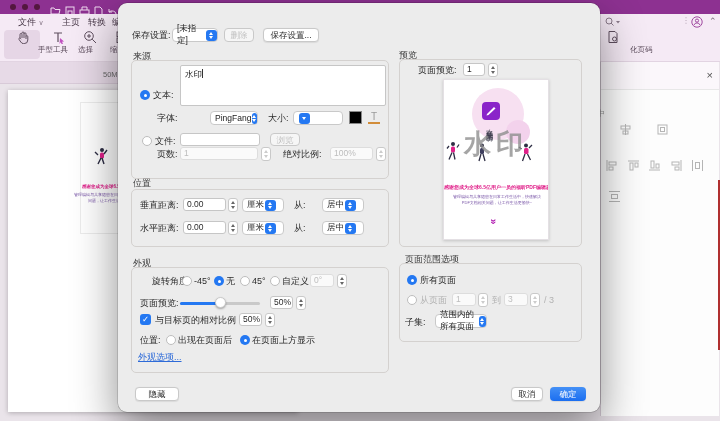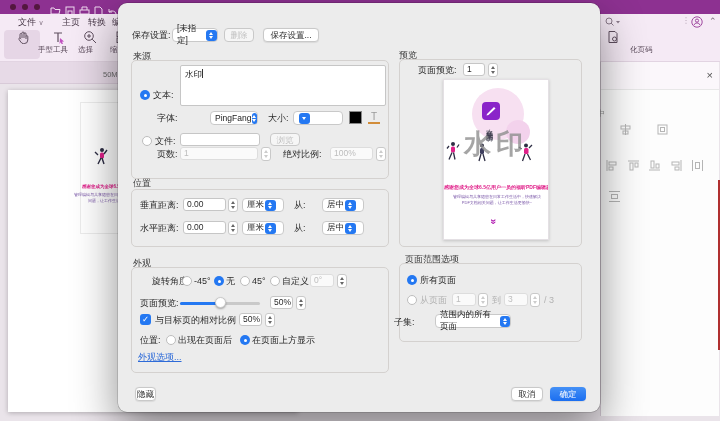--- a/index.html
+++ b/index.html
@@ -423,27 +423,27 @@
         <span class="tri-u"></span>
         <span class="tri-d"></span>
       </span>
     <span class="lbl dim" style="left:374px;top:291px">到</span>
     <div class="tfield disabled" style="left:386px;top:290px;width:24px">3</div>
     <span class="stepper disabled" style="left:412px;top:290px">
         <span class="tri-u"></span>
         <span class="tri-d"></span>
       </span>
     <span class="lbl dim" style="left:426px;top:291px">/ 3</span>
-    <span class="lbl" style="left:276px;top:313px">子集:</span>
-    <div class="sel" style="left:317px;top:311px;width:76px">
+    <span class="lbl" style="left:287px;top:313px">子集:</span>
+    <div class="sel" style="left:317px;top:311px;width:52px">
       <span>范围内的所有页面</span>
       <span class="cap">
           <span class="tri-u"></span>
           <span class="tri-d"></span>
         </span>
     </div>
 
-    <div class="btn" style="left:17px;top:384px;width:21px">隐藏</div>
+    <div class="btn" style="left:17px;top:384px;width:44px">隐藏</div>
     <div class="btn" style="left:393px;top:384px;width:32px">取消</div>
     <div class="btn primary" style="left:432px;top:384px;width:36px">确定</div>
   </div>
 
 </div>
 
 </body></html>

